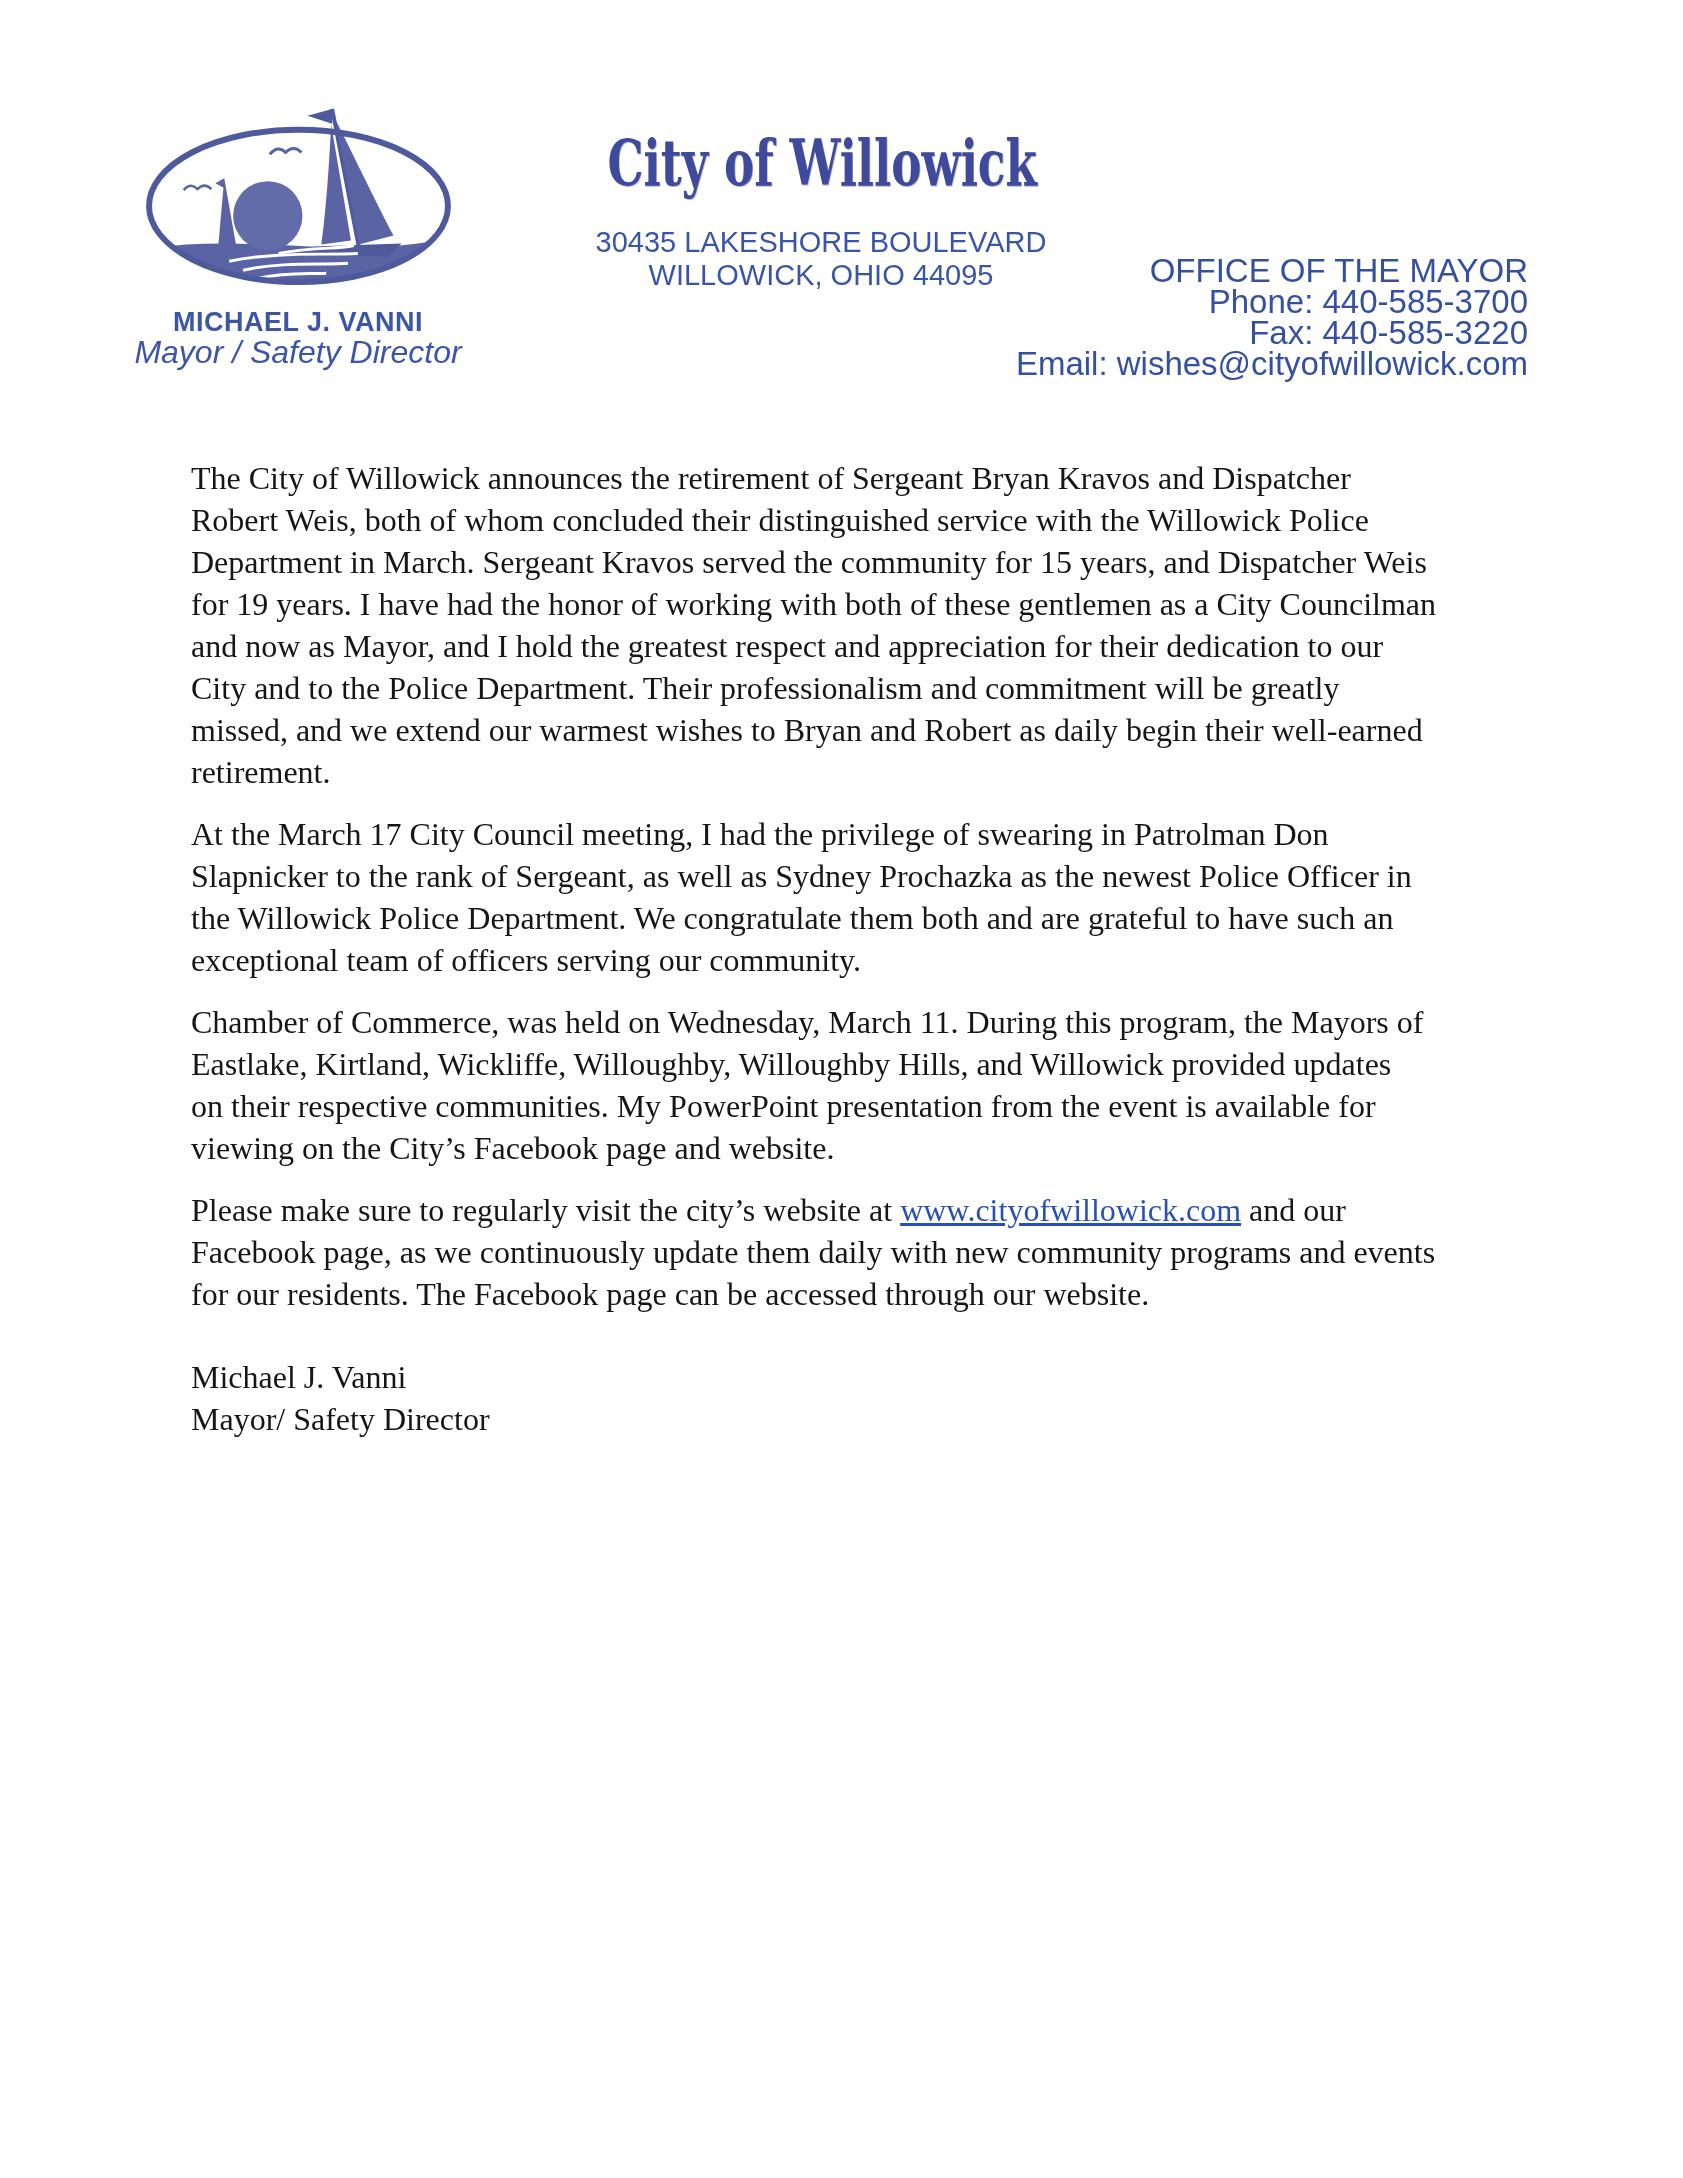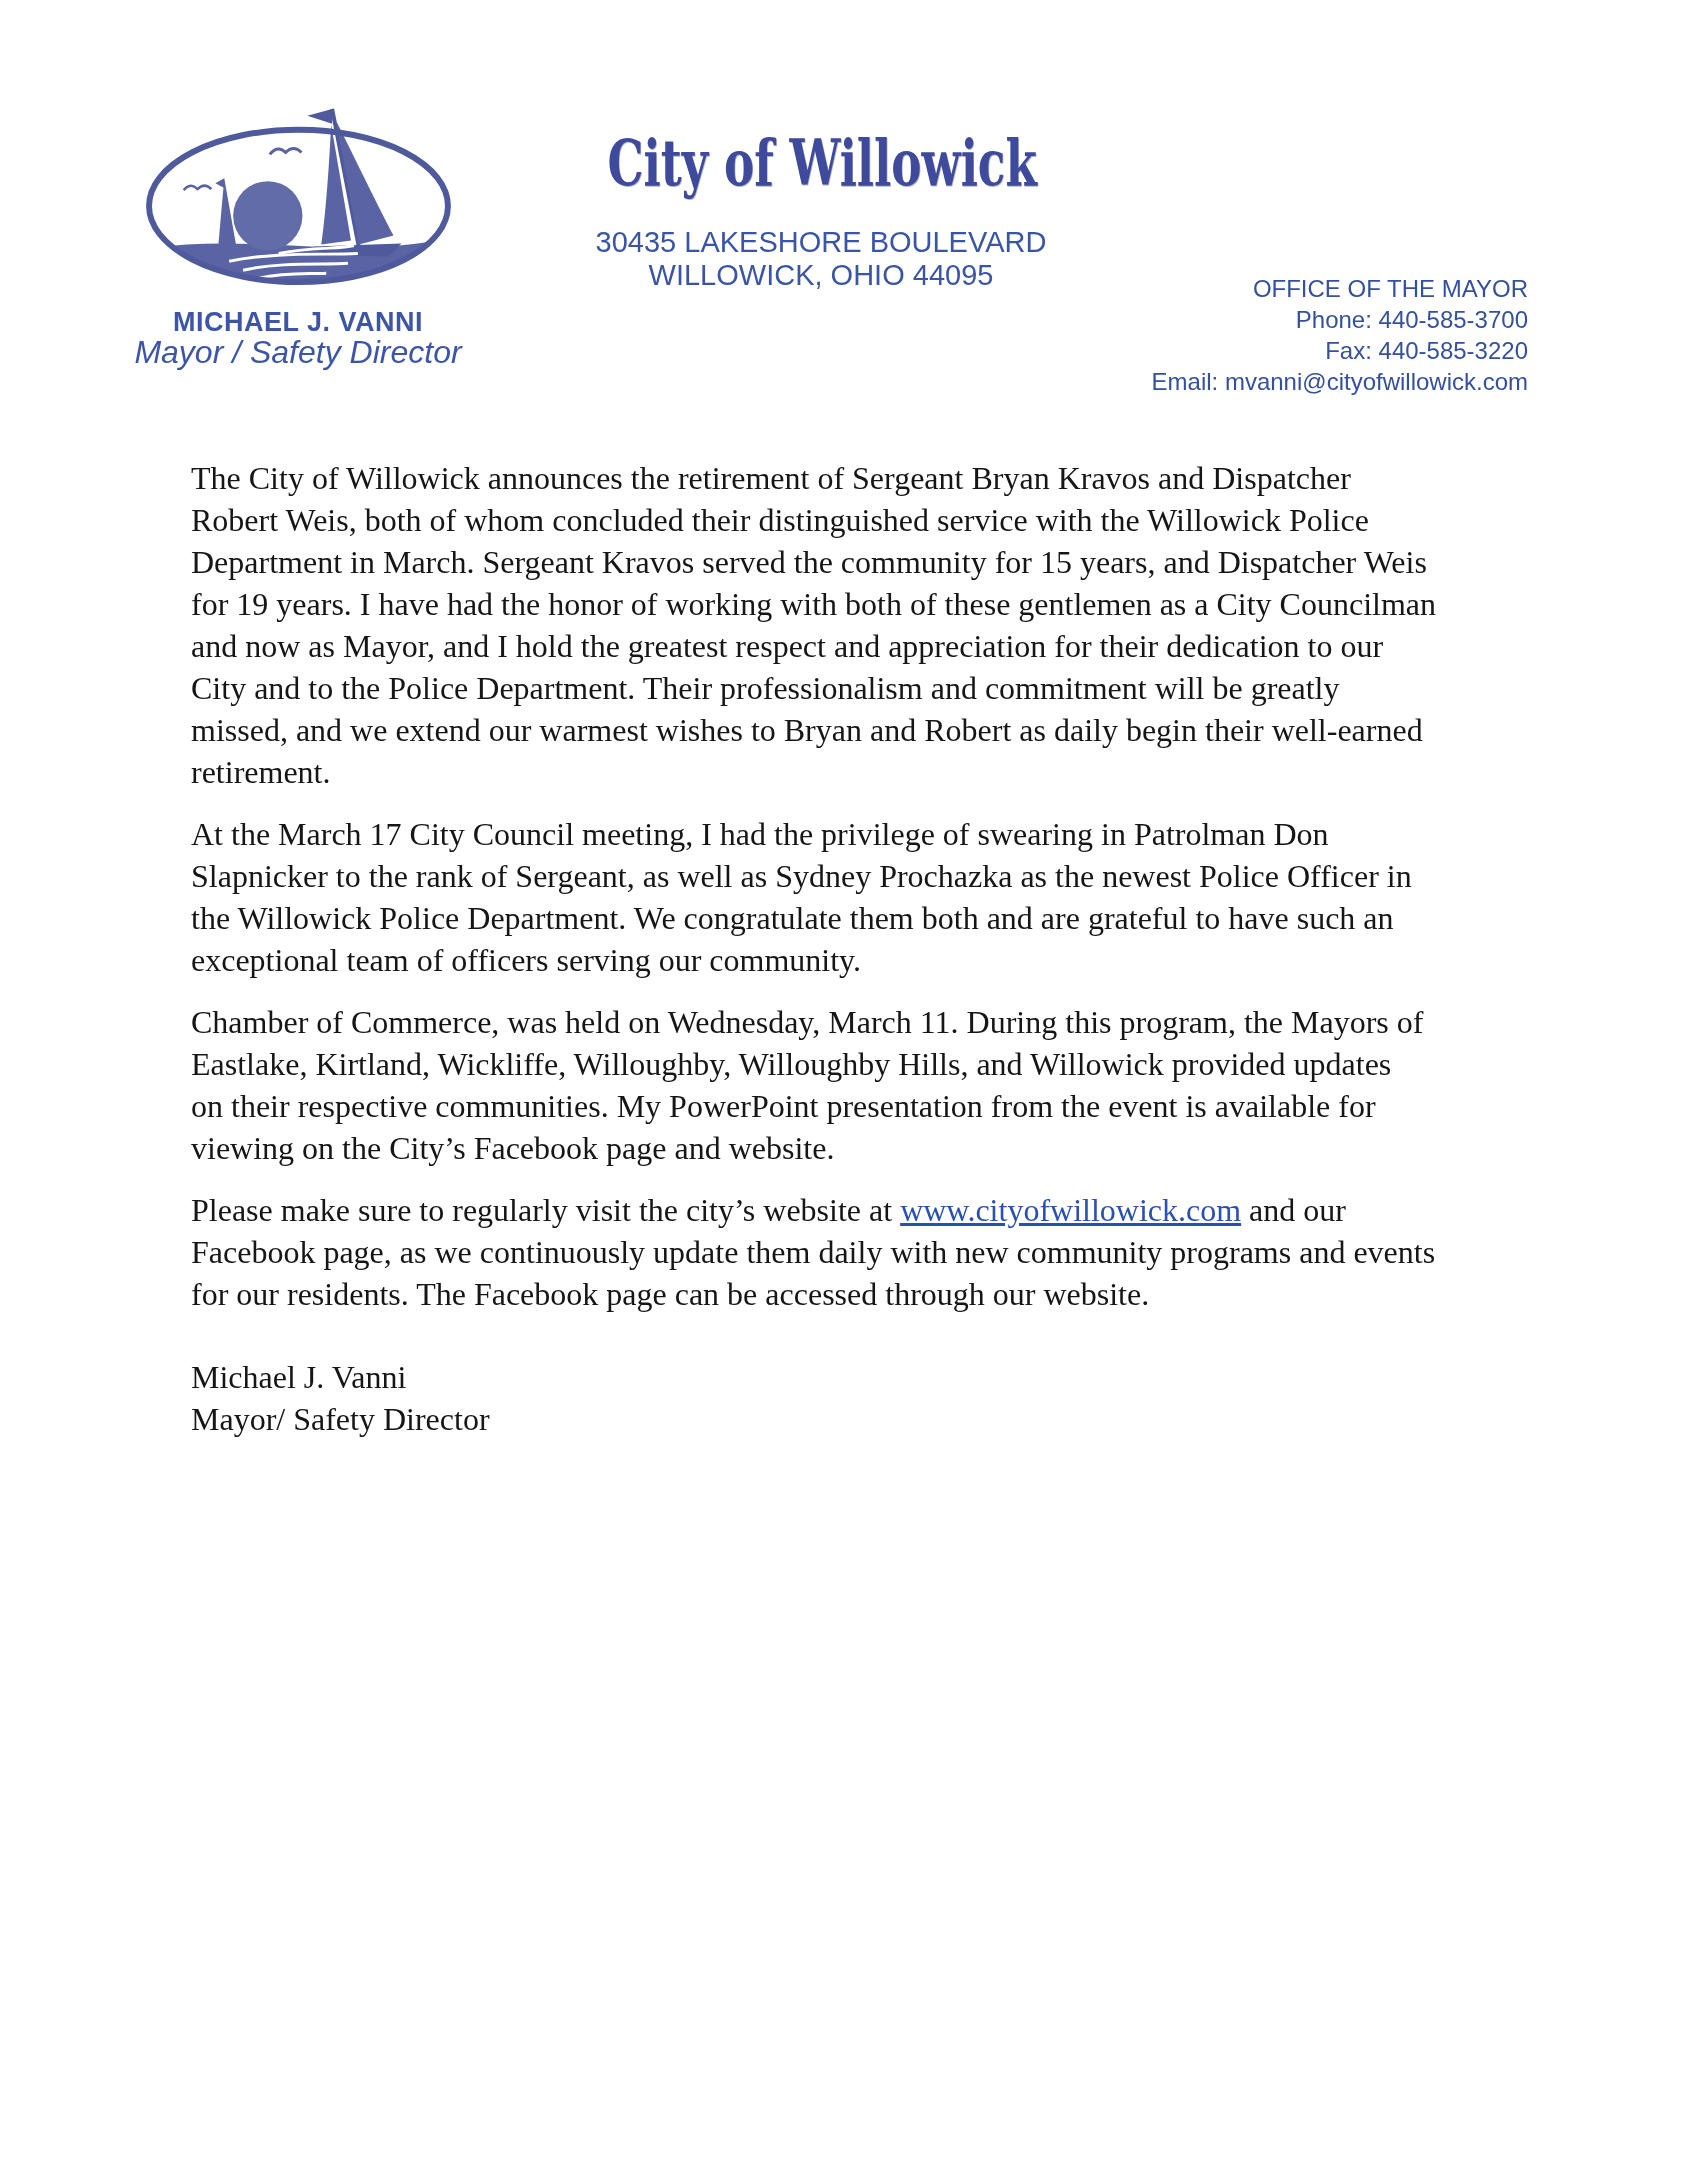--- a/index.html
+++ b/index.html
@@ -65,25 +65,24 @@
     line-height: 33px;
     color: #3a55a6;
   }
 
   .office-block {
     position: absolute;
     right: 155px;
     top: 255px;
     text-align: right;
     font-family: "Liberation Sans", sans-serif;
-    font-size: 24px;
+    font-size: 33px;
     line-height: 31px;
     color: #35509e;
     white-space: nowrap;
-    margin-top: 18px;
   }
 
   
   .letter-body {
     position: absolute;
     left: 191px;
     top: 457px;
     width: 1376px;
     font-size: 32px;
     line-height: 42px;
@@ -145,21 +144,21 @@
     <div class="masthead-address">
       <div>30435 LAKESHORE BOULEVARD</div>
       <div>WILLOWICK, OHIO 44095</div>
     </div>
   </div>
 
   <div class="office-block">
     <div>OFFICE OF THE MAYOR</div>
     <div>Phone: 440-585-3700</div>
     <div>Fax: 440-585-3220</div>
-    <div>Email: mvanni@cityofwillowick.com</div>
+    <div>Email: wishes@cityofwillowick.com</div>
   </div>
 
   <main class="letter-body">
 
     <p class="para">
       <span class="line">The City of Willowick announces the retirement of Sergeant Bryan Kravos and Dispatcher</span>
       <span class="line">Robert Weis, both of whom concluded their distinguished service with the Willowick Police</span>
       <span class="line">Department in March. Sergeant Kravos served the community for 15 years, and Dispatcher Weis</span>
       <span class="line">for 19 years. I have had the honor of working with both of these gentlemen as a City Councilman</span>
       <span class="line">and now as Mayor, and I hold the greatest respect and appreciation for their dedication to our</span>

